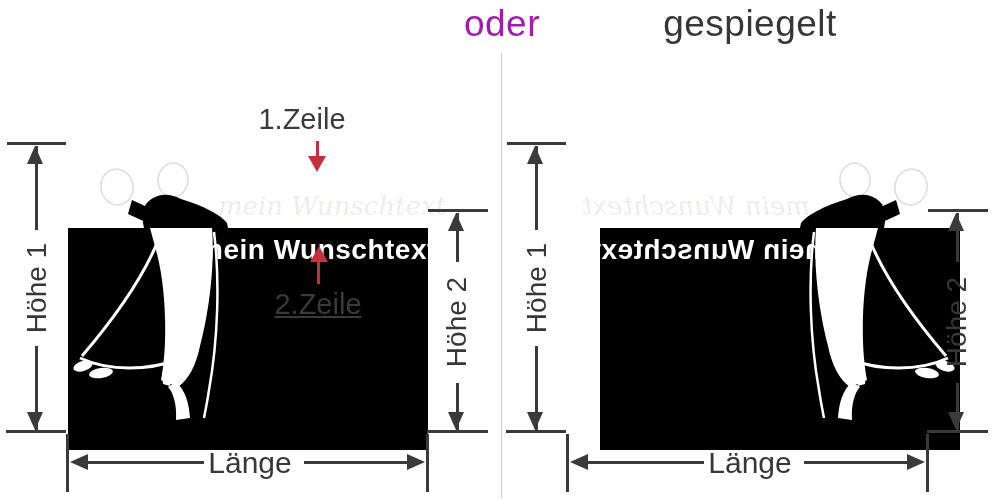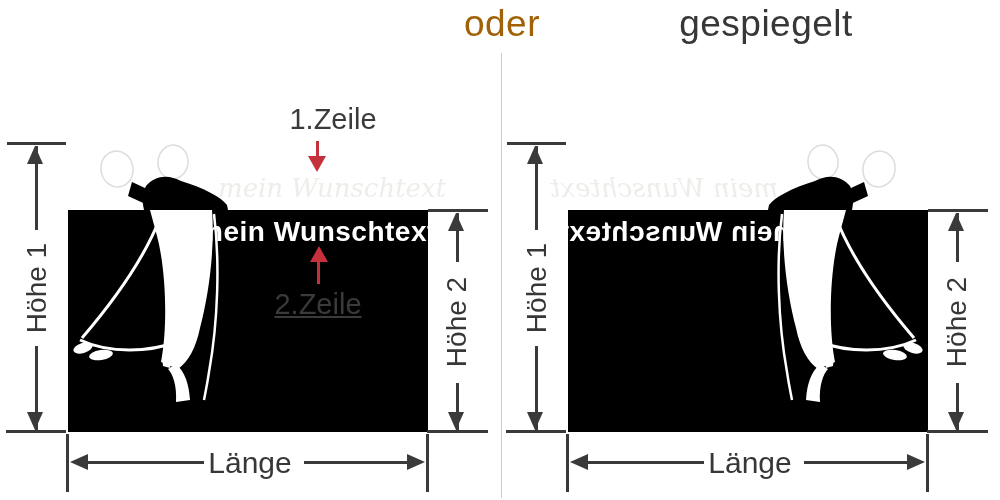--- a/index.html
+++ b/index.html
@@ -3,63 +3,63 @@
 <meta charset="utf-8">
 <style>
   html,body{margin:0;padding:0;background:#fff;}
   .stage{
     position:relative;width:1000px;height:500px;background:#fff;overflow:hidden;
     font-family:"Liberation Sans",sans-serif;color:#373737;
   }
   .abs{position:absolute;}
   
   .hdr{font-size:37px;text-align:center;top:3px;letter-spacing:0.5px;}
-  .hdr.red{color:#a16207;}
+  .hdr.red{color:#a21caf;}
   
   .divider{left:501px;top:53px;width:1px;height:445px;background:#ccc;}
   
   .panel{position:absolute;top:0;width:500px;height:500px;}
   .panel.left{left:0;}
   .panel.right{left:500px;}
   
   .dline{background:#3a3a3a;position:absolute;}
   .arr{position:absolute;width:0;height:0;}
   .arr-up{border-left:8px solid transparent;border-right:8px solid transparent;border-bottom:18px solid #3a3a3a;}
   .arr-down{border-left:8px solid transparent;border-right:8px solid transparent;border-top:18px solid #3a3a3a;}
   .arr-left{border-top:8px solid transparent;border-bottom:8px solid transparent;border-right:18px solid #3a3a3a;}
   .arr-right{border-top:8px solid transparent;border-bottom:8px solid transparent;border-left:18px solid #3a3a3a;}
   .vlabel{position:absolute;width:140px;height:32px;line-height:32px;text-align:center;
           font-size:28px;transform:rotate(-90deg);transform-origin:center;white-space:nowrap;}
   .hlabel{position:absolute;text-align:center;font-size:30px;white-space:nowrap;}
   
-  .decal{position:absolute;left:68px;top:142px;width:360px;height:290px;}
+  .decal{position:absolute;left:68px;top:160px;width:360px;height:290px;padding-left:32px;}
   .panel.right .decal{transform:scaleX(-1);}
   .decal svg{position:absolute;left:0;top:0;}
   .decal-line1{position:absolute;left:150px;top:31px;width:200px;text-align:center;
                font-family:"DejaVu Serif",serif;font-style:italic;font-size:26px;color:#ededea;white-space:nowrap;}
   .decal-line2{position:absolute;left:130px;top:74px;width:212px;text-align:center;
                font-size:28px;font-weight:600;color:#ffffff;white-space:nowrap;letter-spacing:0.5px;}
   
   .annot{position:absolute;font-size:29px;text-align:center;color:#3a3a3a;z-index:6;}
   .red-shaft{position:absolute;width:3px;background:#c4313c;z-index:6;}
   .red-head{position:absolute;width:0;height:0;z-index:6;}
   .red-head.down{border-left:9px solid transparent;border-right:9px solid transparent;border-top:16px solid #c4313c;}
   .red-head.up{border-left:9px solid transparent;border-right:9px solid transparent;border-bottom:16px solid #c4313c;}
 </style>
 </head>
 <body>
 
 <div class="stage">
 
   <div class="abs hdr red" style="left:440px;width:124px;">oder</div>
-  <div class="abs hdr" style="left:656px;width:220px;">gespiegelt</div>
+  <div class="abs hdr" style="left:640px;width:220px;">gespiegelt</div>
 
   <div class="abs divider"></div>
 
-  <div class="annot" style="left:273px;top:103px;width:120px;">1.Zeile</div>
+  <div class="annot" style="left:242px;top:103px;width:120px;">1.Zeile</div>
   <div class="red-shaft" style="left:316px;top:141px;height:17px;"></div>
   <div class="red-head down" style="left:308px;top:156px;"></div>
   <div class="red-head up" style="left:310px;top:246px;"></div>
   <div class="red-shaft" style="left:317px;top:262px;height:22px;"></div>
   <div class="annot" style="left:258px;top:288px;width:120px;text-decoration:underline;">2.Zeile</div>
 
   <div class="panel left">
 
     <div class="decal">
       <svg width="360" height="290" viewBox="0 0 360 290">

